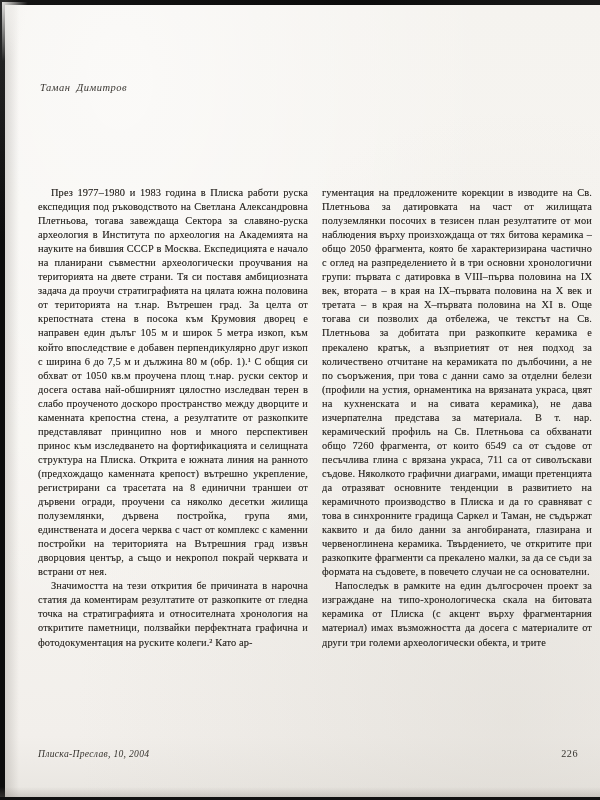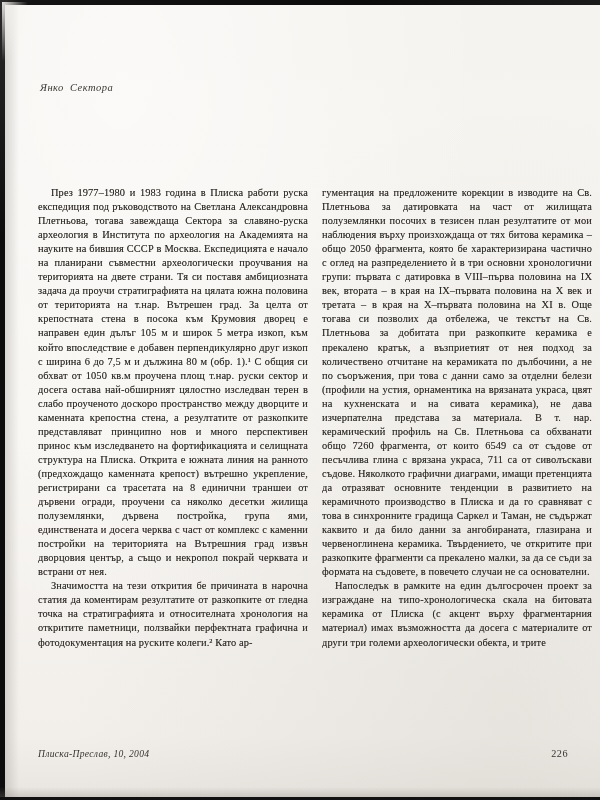--- a/index.html
+++ b/index.html
@@ -83,21 +83,21 @@
     line-height: 14.05px;
     letter-spacing: 0.1px;
     color: #2e2b27;
     text-shadow: 0 0 0.45px rgba(46,43,39,0.5);
   }
   .col p { margin: 0; }
   .col p.indent { text-indent: 13px; }
 
   .footer {
     position: absolute;
-    top: 748px; left: 38px; right: 32px;
+    top: 748px; left: 38px; right: 22px;
     display: flex;
     justify-content: space-between;
     align-items: baseline;
     font-size: 9.6px;
     color: #36332e;
   }
   .footer .journal {
     font-style: italic;
     letter-spacing: 0.3px;
   }
@@ -115,21 +115,21 @@
   <div class="edge-left"></div>
   <div class="edge-left-fade"></div>
   <div class="corner-glare"></div>
   <div class="edge-bottom-shade"></div>
   <div class="edge-bottom"></div>
 
   <h1 class="title">
     <br>
   </h1>
 
-  <div class="author">Янко Сектора</div>
+  <div class="author">Таман Димитров</div>
 
   <div class="columns">
     <div class="col">
       <p class="indent">През 1977–1980 и 1983 година в Плиска работи руска експедиция под ръководството на Светлана Александровна Плетньова, тогава завеждаща Сектора за славяно-руска археология в Института по археология на Академията на науките на бившия СССР в Москва. Експедицията е начало на планирани съвместни археологически проучвания на територията на двете страни. Тя си поставя амбициозната задача да проучи стратиграфията на цялата южна половина от територията на т.нар. Вътрешен град. За целта от крепостната стена в посока към Крумовия дворец е направен един дълъг 105 м и широк 5 метра изкоп, към който впоследствие е добавен перпендикулярно друг изкоп с ширина 6 до 7,5 м и дължина 80 м (обр. 1).¹ С общия си обхват от 1050 кв.м проучена площ т.нар. руски сектор и досега остава най-обширният цялостно изследван терен в слабо проученото доскоро пространство между дворците и каменната крепостна стена, а резултатите от разкопките представляват принципно нов и много перспективен принос към изследването на фортификацията и селищната структура на Плиска. Открита е южната линия на ранното (предхождащо каменната крепост) вътрешно укрепление, регистрирани са трасетата на 8 единични траншеи от дървени огради, проучени са няколко десетки жилища полуземлянки, дървена постройка, група ями, единствената и досега черква с част от комплекс с каменни постройки на територията на Вътрешния град извън дворцовия център, а също и некропол покрай черквата и встрани от нея.</p>
       <p class="indent">Значимостта на тези открития бе причината в нарочна статия да коментирам резултатите от разкопките от гледна точка на стратиграфията и относителната хронология на откритите паметници, ползвайки перфектната графична и фотодокументация на руските колеги.² Като ар-</p>
     </div>
     <div class="col">
       <p>гументация на предложените корекции в изводите на Св. Плетньова за датировката на част от жилищата полуземлянки посочих в тезисен план резултатите от мои наблюдения върху произхождаща от тях битова керамика – общо 2050 фрагмента, която бе характеризирана частично с оглед на разпределението ѝ в три основни хронологични групи: първата с датировка в VIII–първа половина на IX век, втората – в края на IX–първата половина на X век и третата – в края на X–първата половина на XI в. Още тогава си позволих да отбележа, че текстът на Св. Плетньова за добитата при разкопките керамика е прекалено кратък, а възприетият от нея подход за количествено отчитане на керамиката по дълбочини, а не по съоръжения, при това с данни само за отделни белези (профили на устия, орнаментика на врязаната украса, цвят на кухненската и на сивата керамика), не дава изчерпателна представа за материала. В т. нар. керамический профиль на Св. Плетньова са обхванати общо 7260 фрагмента, от които 6549 са от съдове от песъчлива глина с врязана украса, 711 са от сиволъскави съдове. Няколкото графични диаграми, имащи претенцията да отразяват основните тенденции в развитието на керамичното производство в Плиска и да го сравняват с това в синхронните градища Саркел и Таман, не съдържат каквито и да било данни за ангобираната, глазирана и червеноглинена керамика. Твърдението, че откритите при разкопките фрагменти са прекалено малки, за да се съди за формата на съдовете, в повечето случаи не са основателни.</p>
       <p class="indent">Напоследък в рамките на един дългосрочен проект за изграждане на типо-хронологическа скала на битовата керамика от Плиска (с акцент върху фрагментарния материал) имах възможността да досега с материалите от други три големи археологически обекта, и трите</p>
     </div>

